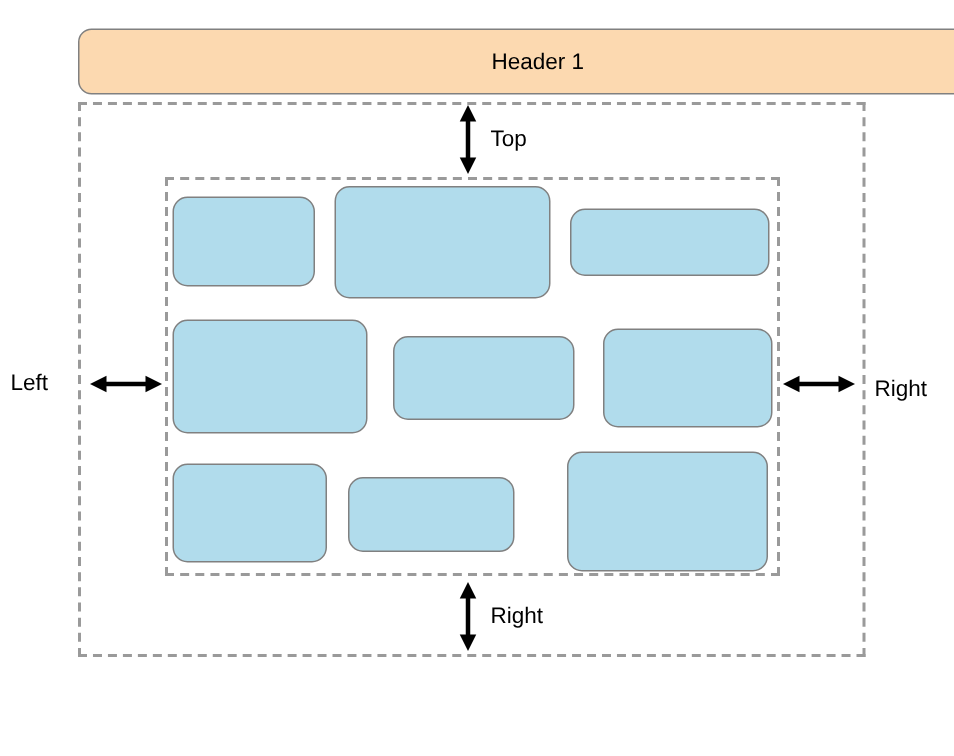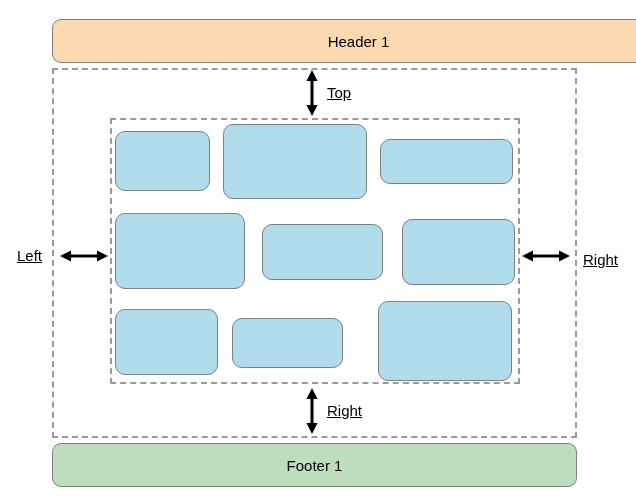--- a/index.html
+++ b/index.html
@@ -75,30 +75,29 @@
     border-radius: 10px;
   }
 
   
   .arrow-label {
     position: absolute;
     font-size: 15px;
     color: #000000;
     line-height: 1;
     white-space: nowrap;
-    text-decoration: underline;
   }
   .arrow-svg {
     position: absolute;
     overflow: visible;
   }
 
   #label-top    { left: 327px; top: 85px; }
   #label-bottom { left: 327px; top: 403px; }
-  #label-left   { left: 17px;  top: 248px; }
+  #label-left   { left: 7px;  top: 248px; }
   #label-right  { left: 583px; top: 252px; }
 
   #arrow-top    { left: 303px; top: 70px;  width: 18px; height: 46px; }
   #arrow-bottom { left: 303px; top: 388px; width: 18px; height: 46px; }
   #arrow-left   { left: 60px;  top: 247px; width: 48px; height: 18px; }
   #arrow-right  { left: 522px; top: 247px; width: 48px; height: 18px; }
 </style>
 </head>
 <body>
 
@@ -145,17 +144,14 @@
   </svg>
   <div class="arrow-label" id="label-left">Left</div>
 
   <svg class="arrow-svg" id="arrow-right" viewBox="0 0 48 18">
     <line x1="7" y1="9" x2="41" y2="9" stroke="#000000" stroke-width="3"></line>
     <polygon points="0,9 11,3.5 11,14.5" fill="#000000"></polygon>
     <polygon points="48,9 37,3.5 37,14.5" fill="#000000"></polygon>
   </svg>
   <div class="arrow-label" id="label-right">Right</div>
 
-  <div class="band" id="footer-band" style="background: rgb(189, 221, 189); border-color: rgb(128, 128, 128);">
-    <span>Footer 1</span>
-  </div>
 
 </div>
 
 </body></html>

